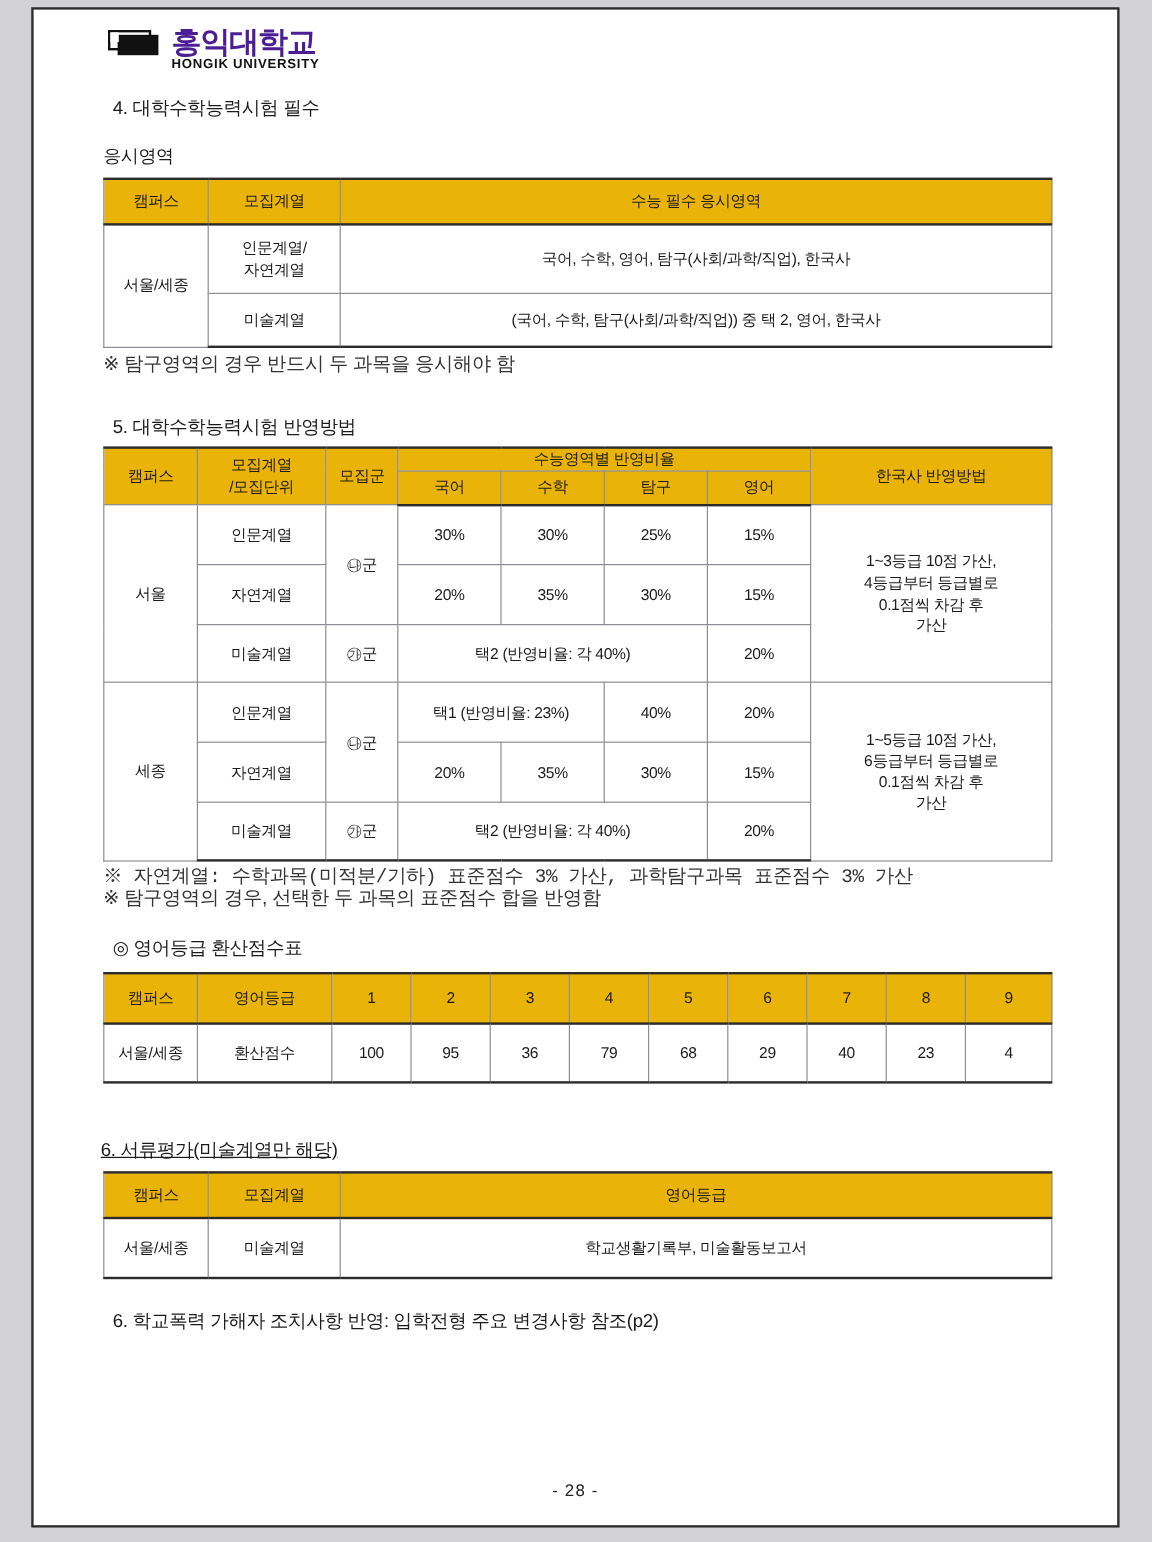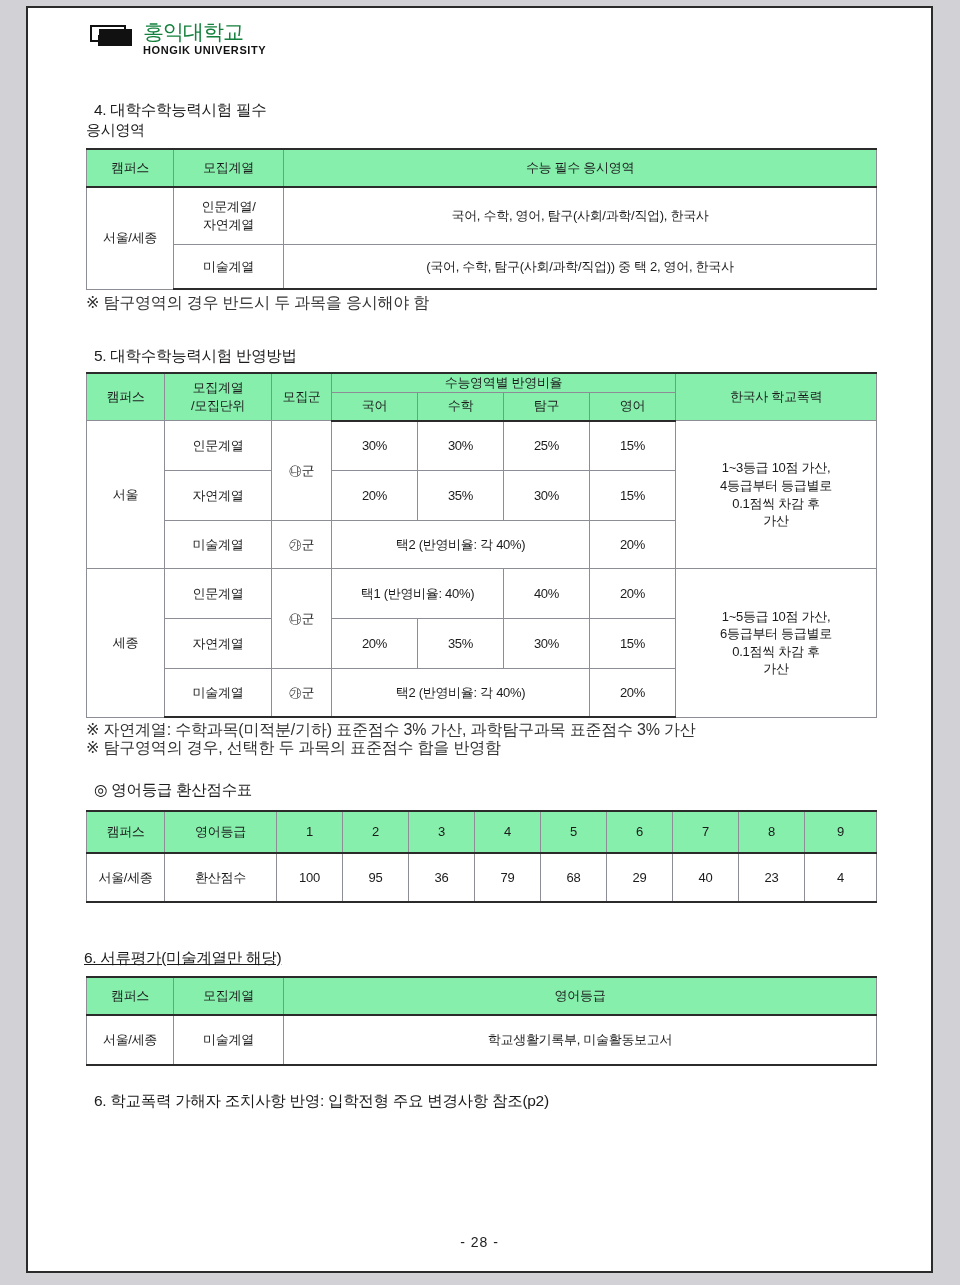--- a/index.html
+++ b/index.html
@@ -59,24 +59,24 @@
   }
   .logo-mark .lm-notch {
     position: absolute;
     left: 2px; top: 2px;
     width: 7px; height: 8px;
     background: #fff;
     z-index: 2;
   }
   .logo-text { line-height: 1; }
   .logo-ko {
-    font-size: 21px;
-    font-weight: 400;
+    font-size: 25px;
+    font-weight: 700;
     letter-spacing: -1px;
-    color: #15803d;
+    color: #4c1d95;
     font-family: "DejaVu Sans", sans-serif;
   }
   .logo-en {
     font-size: 11px;
     font-weight: 800;
     letter-spacing: 0.6px;
     color: #111;
     margin-top: 2px;
     font-family: "Liberation Sans", sans-serif;
   }
@@ -116,21 +116,21 @@
     text-align: center;
     vertical-align: middle;
     font-size: 13px;
     color: #1b1b1b;
     font-weight: normal;
     padding: 0 3px;
     letter-spacing: -0.3px;
     line-height: 1.35;
   }
   table.doc thead th {
-    background: #86efac;
+    background: #eab308;
     font-size: 13px;
   }
   table.doc .tline-top { border-top: 2px solid #2b2b2b; }
   table.doc .tline-bot { border-bottom: 2px solid #2b2b2b; }
   .hdr-dbl { border-bottom: 2.5px solid #2b2b2b !important; }
   .lefttext { text-align: left; padding-left: 11px; }
   .grp-sep { border-top: 1.5px solid #2b2b2b !important; }
 
   .footer-page {
     position: absolute;
@@ -156,21 +156,21 @@
         <span class="lm-notch"></span>
       </span>
       <span class="logo-text">
         <div class="logo-ko">홍익대학교</div>
         <div class="logo-en">HONGIK UNIVERSITY</div>
       </span>
     </div>
 
     <div class="content">
 
-      <div class="sec-title" style="left:66px; top:92px;text-align:right;">4. 대학수학능력시험 필수</div>
+      <div class="sec-title" style="left:66px; top:72px;text-align:right;">4. 대학수학능력시험 필수</div>
       <div class="sub-label" style="left:58px; top:113px;">응시영역</div>
 
       <table class="doc" style="left:58px; top:140px; width:790px;">
         <colgroup>
           <col style="width:87px">
             <col style="width:110px">
             <col style="width:593px">
         </colgroup>
         <thead>
           <tr>
@@ -212,21 +212,21 @@
         </colgroup>
         <thead>
           <tr>
             <th class="tline-top" rowspan="2" style="height:28px;">캠퍼스</th>
             <th class="tline-top" rowspan="2">
               <div>모집계열</div>
               <div>/모집단위</div>
             </th>
             <th class="tline-top" rowspan="2">모집군</th>
             <th class="tline-top" colspan="4">수능영역별 반영비율</th>
-            <th class="tline-top" rowspan="2">한국사 학교폭력</th>
+            <th class="tline-top" rowspan="2">한국사 반영방법</th>
           </tr>
           <tr>
             <th class="hdr-dbl" style="height:27px;">국어</th>
             <th class="hdr-dbl">수학</th>
             <th class="hdr-dbl">탐구</th>
             <th class="hdr-dbl">영어</th>
           </tr>
         </thead>
         <tbody>
 
@@ -256,21 +256,21 @@
             <td style="height:47px;">미술계열</td>
             <td>㉮군</td>
             <td colspan="3">택2 (반영비율: 각 40%)</td>
             <td>20%</td>
           </tr>
 
           <tr>
             <td rowspan="3" class="grp-sep">세종</td>
             <td class="grp-sep" style="height:49px;">인문계열</td>
             <td class="grp-sep" rowspan="2">㉯군</td>
-            <td class="grp-sep" colspan="2">택1 (반영비율: 40%)</td>
+            <td class="grp-sep" colspan="2">택1 (반영비율: 23%)</td>
             <td class="grp-sep">40%</td>
             <td class="grp-sep">20%</td>
             <td class="grp-sep" rowspan="3">
               <div>1~5등급 10점 가산,</div>
               <div>6등급부터 등급별로</div>
               <div>0.1점씩 차감 후</div>
               <div>가산</div>
             </td>
           </tr>
           <tr>
@@ -282,21 +282,21 @@
           </tr>
           <tr>
             <td class="tline-bot" style="height:47px;">미술계열</td>
             <td class="tline-bot">㉮군</td>
             <td class="tline-bot" colspan="3">택2 (반영비율: 각 40%)</td>
             <td class="tline-bot">20%</td>
           </tr>
         </tbody>
       </table>
 
-      <div class="note" style="left:58px; top:712px;">※ 자연계열: 수학과목(미적분/기하) 표준점수 3% 가산, 과학탐구과목 표준점수 3% 가산</div>
+      <div class="note" style="left:58px; top:712px;font-family:Liberation Mono, monospace;">※ 자연계열: 수학과목(미적분/기하) 표준점수 3% 가산, 과학탐구과목 표준점수 3% 가산</div>
       <div class="note" style="left:58px; top:730px;">※ 탐구영역의 경우, 선택한 두 과목의 표준점수 합을 반영함</div>
 
       <div class="sec-title" style="left:66px; top:772px;">◎ 영어등급 환산점수표</div>
 
       <table class="doc" style="left:58px; top:802px; width:790px;">
         <colgroup>
           <col style="width:78px">
             <col style="width:112px">
           <col style="width:66px">
             <col style="width:66px">

